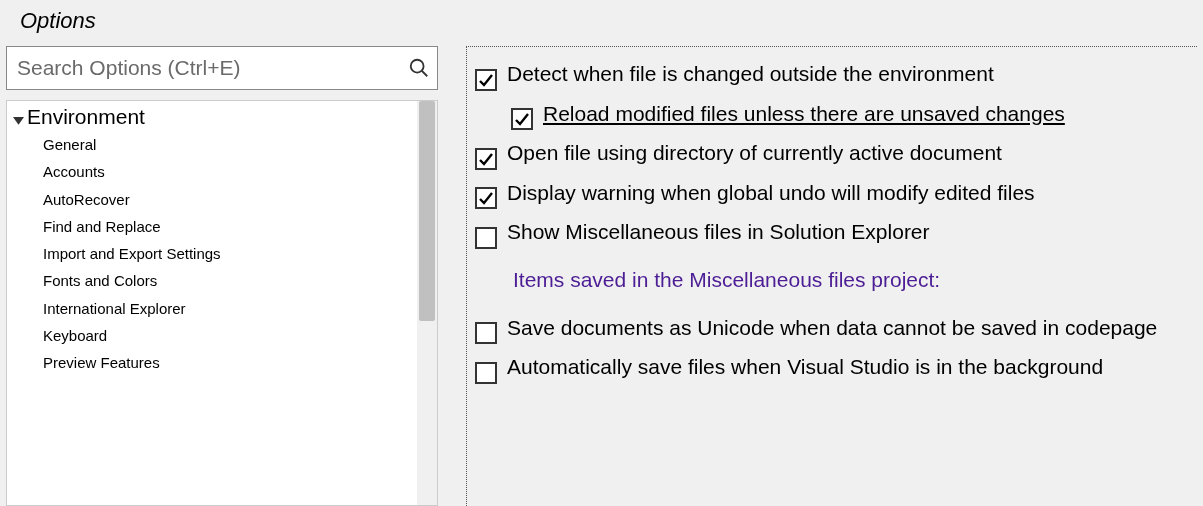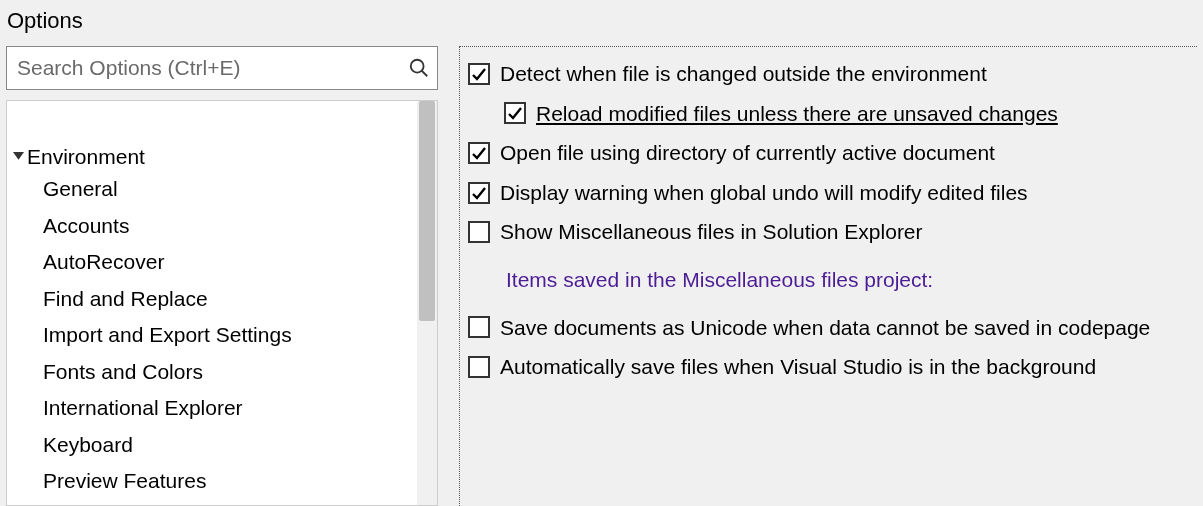--- a/index.html
+++ b/index.html
@@ -12,28 +12,29 @@
     overflow: hidden;
     color: #000;
   }
   .window {
     width: 100%;
     height: 100%;
     display: flex;
     flex-direction: column;
   }
   .title-bar {
-    padding: 8px 6px 12px 7px;
+    padding: 8px 6px 12px 20px;
     font-size: 22px;
+    font-style: italic;
   }
   .body-area {
     display: flex;
     flex: 1;
     padding: 0 6px 0 6px;
-    gap: 21px;
+    gap: 28px;
     min-height: 0;
   }
   .left-pane {
     width: 432px;
     display: flex;
     flex-direction: column;
   }
   .search-wrap {
     position: relative;
     margin-bottom: 10px;
@@ -79,55 +80,54 @@
     position: absolute;
     top: 0;
     left: 2px;
     right: 2px;
     height: 220px;
     background: #c0c0c0;
     border-radius: 2px;
   }
   .tree-group-header {
     display: flex;
-    align-items: center;
+    align-items: flex-end;
     padding: 2px 4px 2px 4px;
     font-size: 21px;
     cursor: pointer;
-    margin-top: 40px;
   }
   .expander {
     width: 14px;
     height: 14px;
     margin-right: 2px;
     display: inline-flex;
     align-items: center;
     justify-content: center;
   }
   .tree-item {
     padding: 2px 4px 2px 36px;
-    font-size: 21px;
+    font-size: 15px;
     cursor: pointer;
     line-height: 1.55;
   }
   .tree-item.selected {
     background: #d6d6e8;
   }
   .right-pane {
     flex: 1;
     border: 1px dotted #555;
     border-right: none;
     border-bottom: none;
     background: #f0f0f0;
     padding: 10px 8px 8px 8px;
     overflow: hidden;
   }
   .opt-row {
     display: flex;
-    align-items: center;
+    align-items: flex-end;
     gap: 10px;
     margin-bottom: 6px;
     font-size: 21px;
     line-height: 1.6;
   }
   .opt-row.indent1 { padding-left: 36px; text-decoration: underline; }
   .opt-row.indent-misc { padding-left: 38px; color: #4c1d95; margin: 14px 0 14px 0; }
   .cb {
     width: 22px;
     height: 22px;

